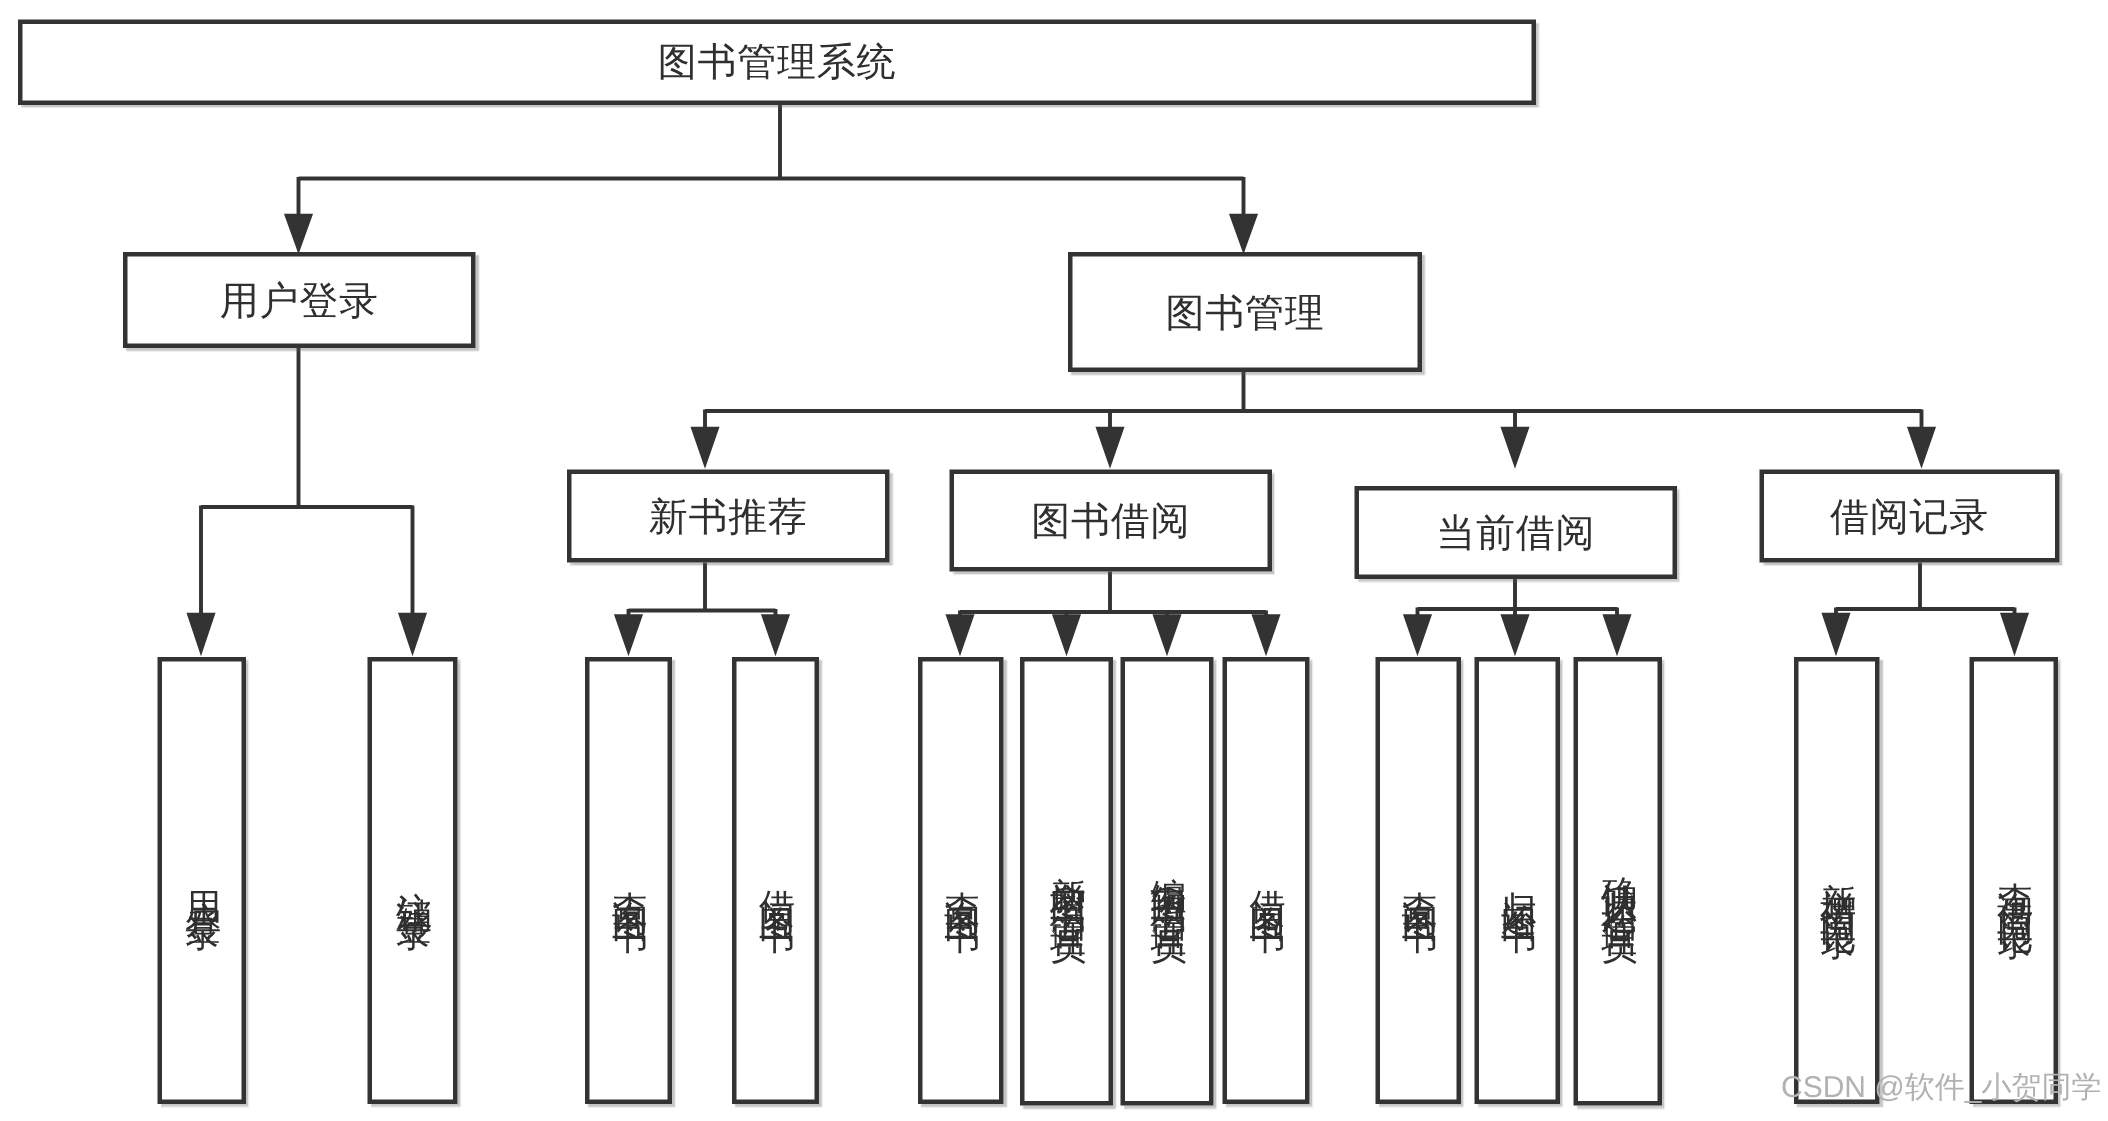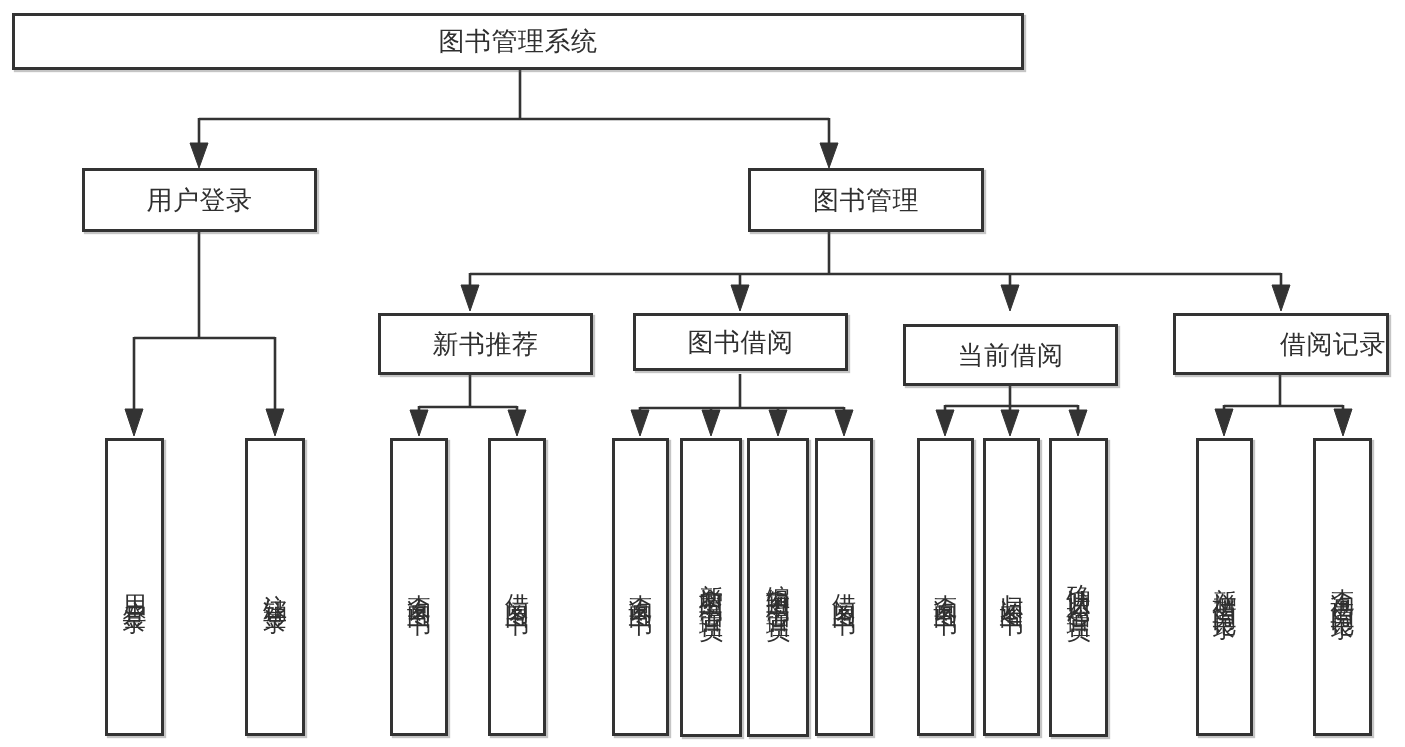--- a/index.html
+++ b/index.html
@@ -121,34 +121,34 @@
     <polygon points="1334,409 1352,409 1343,436"></polygon>
   </svg>
 
   <div class="box" style="left:12px; top:13px; width:1012px; height:57px;">
     <span class="hlabel">图书管理系统</span>
   </div>
 
   <div class="box" style="left:82px; top:168px; width:235px; height:64px;">
     <span class="hlabel">用户登录</span>
   </div>
-  <div class="box" style="left:712px; top:168px; width:236px; height:64px;margin-left:36px;">
+  <div class="box" style="left:712px; top:168px; width:236px; height:80px;">
     <span class="hlabel">图书管理</span>
   </div>
 
   <div class="box" style="left:378px; top:313px; width:215px; height:62px;">
     <span class="hlabel">新书推荐</span>
   </div>
-  <div class="box" style="left:633px; top:313px; width:215px; height:58px;">
+  <div class="box" style="left:633px; top:313px; width:215px; height:68px;">
     <span class="hlabel">图书借阅</span>
   </div>
   <div class="box" style="left:903px; top:324px; width:215px; height:62px;">
     <span class="hlabel">当前借阅</span>
   </div>
-  <div class="box" style="left:1173px; top:313px; width:216px; height:62px;justify-content:flex-end;">
+  <div class="box" style="left:1173px; top:313px; width:200px; height:62px;">
     <span class="hlabel">借阅记录</span>
   </div>
 
   <div class="box" style="left:105px; top:438px; width:59px; height:298px;">
     <span class="vlabel">用户登录</span>
   </div>
   <div class="box" style="left:245px; top:438px; width:60px; height:298px;">
     <span class="vlabel">注销登录</span>
   </div>
 
@@ -182,14 +182,15 @@
     <span class="vlabel" style="letter-spacing:5px;">确认归还（管理员）</span>
   </div>
 
   <div class="box" style="left:1196px; top:438px; width:57px; height:298px;">
     <span class="vlabel">新增借阅记录</span>
   </div>
   <div class="box" style="left:1313px; top:438px; width:59px; height:298px;">
     <span class="vlabel">查询借阅记录</span>
   </div>
 
+  <div class="watermark">CSDN @软件_小贺同学</div>
 
 </div>
 
 </body></html>

